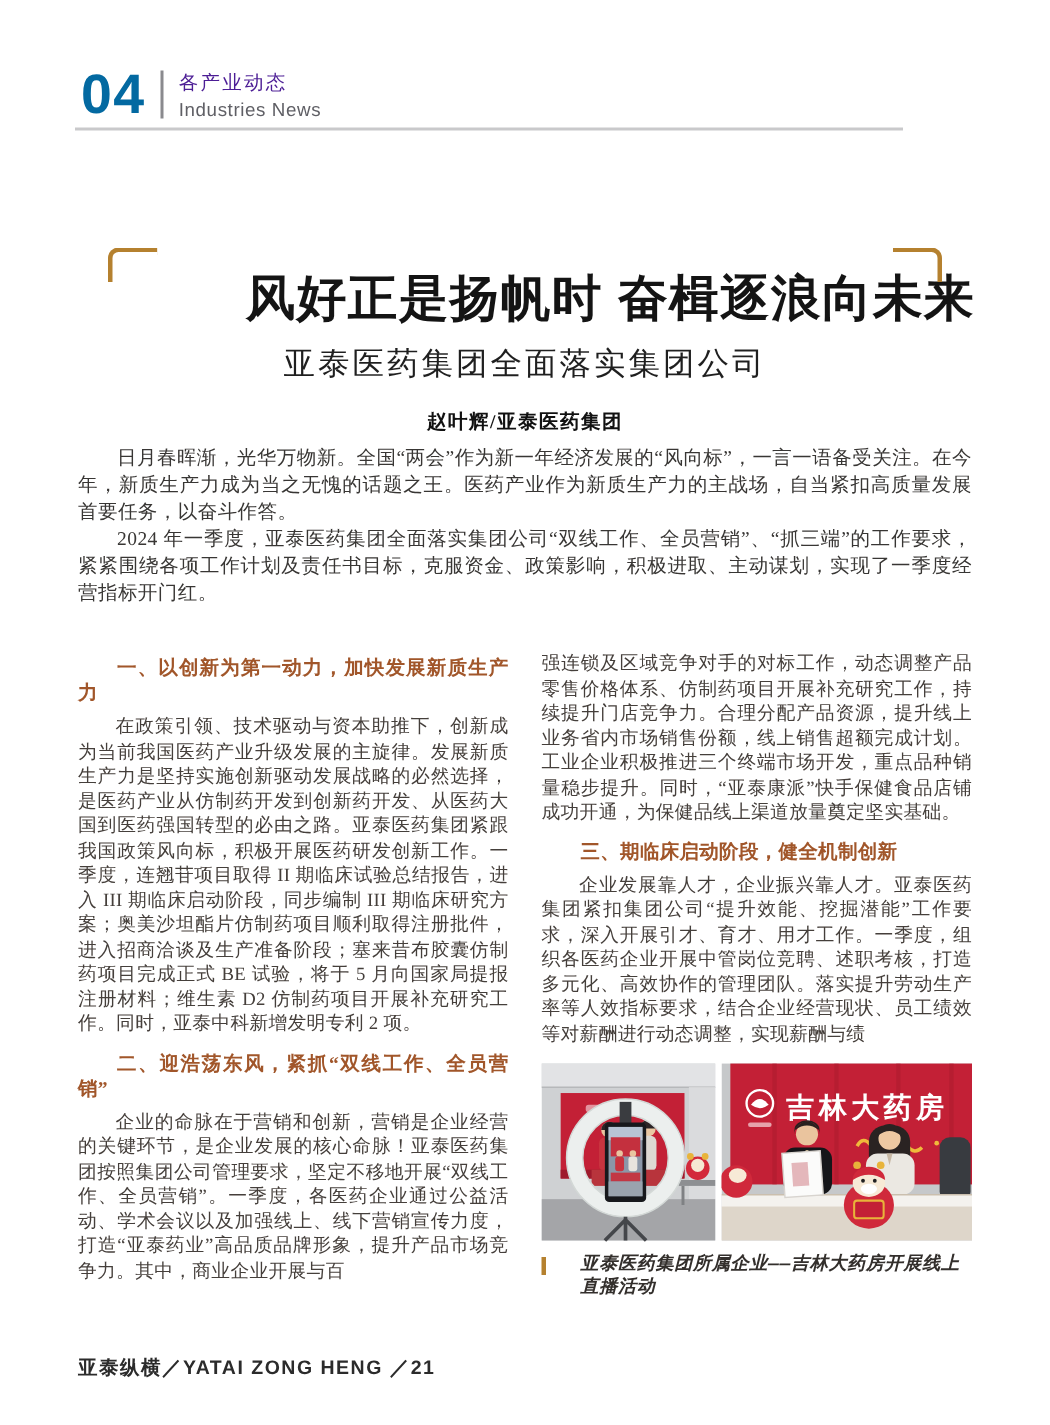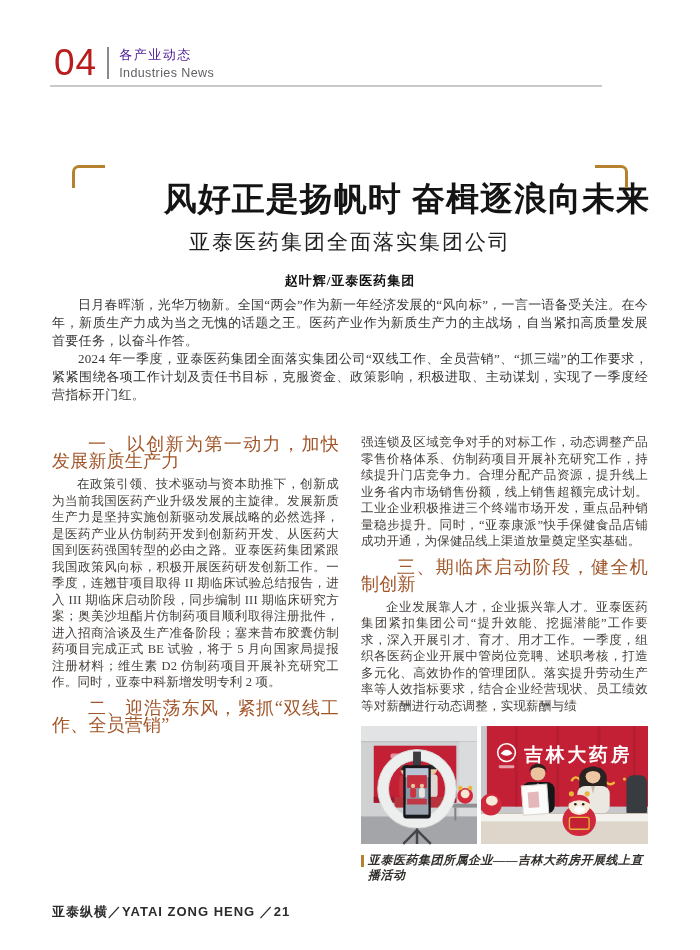--- a/index.html
+++ b/index.html
@@ -6,21 +6,21 @@
   .page{
     position:relative;width:700px;height:950px;margin:0 auto;
     background:var(--page_bg,#fff);
     font-family:"Liberation Serif","DejaVu Serif",serif;
     overflow:hidden;
   }
   
   .hdr{position:absolute;top:44px;left:54px;display:flex;align-items:center;gap:10px;}
   .hdr-num{
     font-family:"Liberation Sans","DejaVu Sans",sans-serif;
-    font-size:37px;font-weight:400;color:#b91c1c;line-height:1;letter-spacing:1px;
+    font-size:37px;font-weight:700;color:#0369a1;line-height:1;letter-spacing:1px;
   }
   .hdr-div{width:2px;height:32px;background:#8a8a8e;}
   .hdr-names{display:flex;flex-direction:column;justify-content:center;gap:2px;
     font-family:"Liberation Sans","DejaVu Sans",sans-serif;}
   .hdr-cn{font-size:13px;color:#4c1d95;letter-spacing:1.5px;}
   .hdr-en{font-size:12.5px;color:#5f5f65;letter-spacing:0.4px;}
   .hdr-rule{position:absolute;top:85px;left:50px;width:552px;height:2px;background:#c9c9cb;}
   
   .title-block{position:absolute;top:163px;left:50px;width:600px;text-align:center;}
   .bracket{position:absolute;width:30px;height:20px;top:2px;}
@@ -44,29 +44,29 @@
   
   .cols{position:absolute;top:434px;left:52px;width:596px;display:flex;gap:22px;}
   .col{width:287px;}
   .col p{
     margin:0 0 2px 0;text-indent:2em;text-align:justify;
     font-size:12.5px;line-height:16.5px;color:#453f3b;letter-spacing:0.2px;
   }
   .col p.noindent{text-indent:0;}
   .sec{
     margin:9px 0 6px 0;text-indent:2em;text-align:justify;
-    font-size:18px;line-height:17px;font-weight:400;
+    font-size:13px;line-height:17px;font-weight:700;
     color:var(--heading_brown,#a1562a);letter-spacing:0.2px;
   }
   .sec.first{margin-top:2px;}
   
   .photo{margin:11px 0 0 0;}
   .photo-imgs{display:flex;gap:4px;}
   .photo-imgs svg{display:block;}
-  .photo-cap{display:flex;align-items:flex-start;gap:4px;margin-top:8px;}
+  .photo-cap{display:flex;align-items:flex-start;gap:23px;margin-top:8px;font-family:Liberation Mono, monospace;}
   .capbar{flex:0 0 3px;height:12px;margin-top:2px;background:var(--accent_gold,#b5812f);}
   .captext{
     font-size:12px;font-weight:700;font-style:italic;color:#332f2c;
     line-height:15px;letter-spacing:0.5px;
   }
   
   .ftr{position:absolute;top:903px;left:52px;
     font-family:"Liberation Sans","DejaVu Sans",sans-serif;
     font-size:13px;font-weight:700;color:#2b2b2b;letter-spacing:1px;}
 </style>
@@ -96,20 +96,21 @@
   <div class="intro">
     <p>日月春晖渐，光华万物新。全国“两会”作为新一年经济发展的“风向标”，一言一语备受关注。在今年，新质生产力成为当之无愧的话题之王。医药产业作为新质生产力的主战场，自当紧扣高质量发展首要任务，以奋斗作答。</p>
     <p>2024 年一季度，亚泰医药集团全面落实集团公司“双线工作、全员营销”、“抓三端”的工作要求，紧紧围绕各项工作计划及责任书目标，克服资金、政策影响，积极进取、主动谋划，实现了一季度经营指标开门红。</p>
   </div>
 
   <div class="cols">
     <div class="col">
       <div class="sec first">一、以创新为第一动力，加快发展新质生产力</div>
       <p>在政策引领、技术驱动与资本助推下，创新成为当前我国医药产业升级发展的主旋律。发展新质生产力是坚持实施创新驱动发展战略的必然选择，是医药产业从仿制药开发到创新药开发、从医药大国到医药强国转型的必由之路。亚泰医药集团紧跟我国政策风向标，积极开展医药研发创新工作。一季度，连翘苷项目取得 II 期临床试验总结报告，进入 III 期临床启动阶段，同步编制 III 期临床研究方案；奥美沙坦酯片仿制药项目顺利取得注册批件，进入招商洽谈及生产准备阶段；塞来昔布胶囊仿制药项目完成正式 BE 试验，将于 5 月向国家局提报注册材料；维生素 D2 仿制药项目开展补充研究工作。同时，亚泰中科新增发明专利 2 项。</p>
       <div class="sec">二、迎浩荡东风，紧抓“双线工作、全员营销”</div>
+      <p>企业的命脉在于营销和创新，营销是企业经营的关键环节，是企业发展的核心命脉！亚泰医药集团按照集团公司管理要求，坚定不移地开展“双线工作、全员营销”。一季度，各医药企业通过公益活动、学术会议以及加强线上、线下营销宣传力度，打造“亚泰药业”高品质品牌形象，提升产品市场竞争力。其中，商业企业开展与百</p>
     </div>
 
     <div class="col">
       <p class="noindent">强连锁及区域竞争对手的对标工作，动态调整产品零售价格体系、仿制药项目开展补充研究工作，持续提升门店竞争力。合理分配产品资源，提升线上业务省内市场销售份额，线上销售超额完成计划。工业企业积极推进三个终端市场开发，重点品种销量稳步提升。同时，“亚泰康派”快手保健食品店铺成功开通，为保健品线上渠道放量奠定坚实基础。</p>
       <div class="sec">三、期临床启动阶段，健全机制创新</div>
       <p>企业发展靠人才，企业振兴靠人才。亚泰医药集团紧扣集团公司“提升效能、挖掘潜能”工作要求，深入开展引才、育才、用才工作。一季度，组织各医药企业开展中管岗位竞聘、述职考核，打造多元化、高效协作的管理团队。落实提升劳动生产率等人效指标要求，结合企业经营现状、员工绩效等对薪酬进行动态调整，实现薪酬与绩</p>
 
       <figure class="photo" style="margin-left:0;margin-right:0;">
         <div class="photo-imgs">
 

